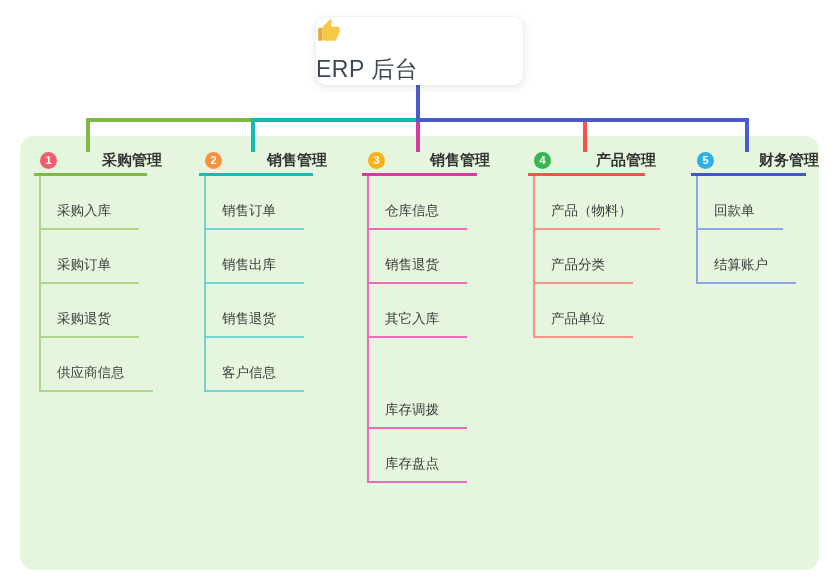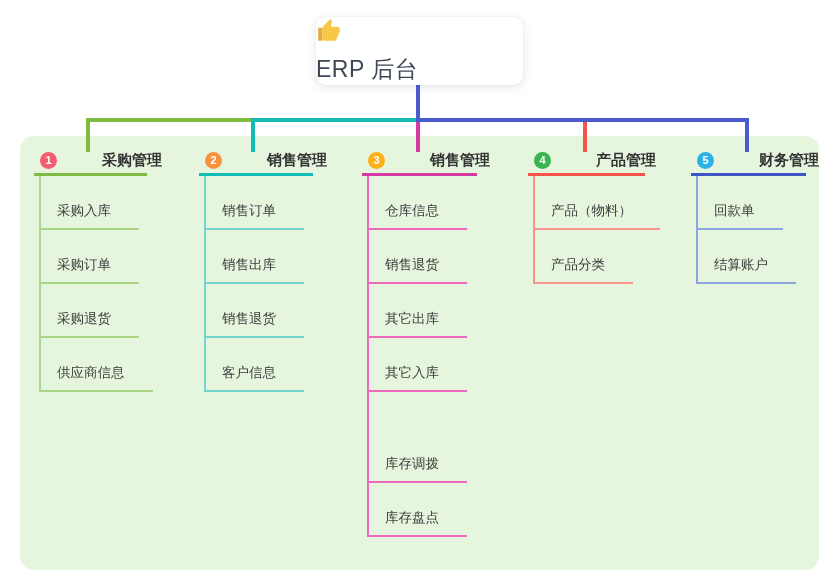--- a/index.html
+++ b/index.html
@@ -98,23 +98,20 @@
           <span class="branch-name">销售管理</span>
         </div>
         <ul class="sub-list" style="border-left: 2px solid rgb(238, 104, 189);">
           <li class="sub-item" style="border-bottom: 2px solid rgb(238, 104, 189);">
             <span class="sub-label">仓库信息</span>
           </li>
           <li class="sub-item" style="border-bottom: 2px solid rgb(238, 104, 189);">
             <span class="sub-label">销售退货</span>
           </li>
           <li class="sub-item" style="border-bottom: 2px solid rgb(238, 104, 189);">
-            <span class="sub-label">其它出库</span>
-          </li>
-          <li class="sub-item" style="border-bottom: 2px solid rgb(238, 104, 189);">
             <span class="sub-label">其它入库</span>
           </li>
           <li class="sub-item" style="border-bottom: 2px solid rgb(238, 104, 189); margin-top: 37px;">
             <span class="sub-label">库存调拨</span>
           </li>
           <li class="sub-item" style="border-bottom: 2px solid rgb(238, 104, 189);">
             <span class="sub-label">库存盘点</span>
           </li>
         </ul>
       </div>
@@ -123,20 +120,23 @@
           <span class="badge" style="background: rgb(56, 180, 80);">4</span>
           <span class="branch-name">产品管理</span>
         </div>
         <ul class="sub-list" style="border-left: 2px solid rgb(249, 149, 141);">
           <li class="sub-item" style="border-bottom: 2px solid rgb(249, 149, 141); justify-content: center;">
             <span class="sub-label">产品（物料）</span>
           </li>
           <li class="sub-item" style="border-bottom: 2px solid rgb(249, 149, 141);">
             <span class="sub-label">产品分类</span>
           </li>
+          <li class="sub-item" style="border-bottom: 2px solid rgb(249, 149, 141);">
+            <span class="sub-label">产品单位</span>
+          </li>
         </ul>
       </div>
       <div class="branch" style="left: 691px; top: 148px;">
         <div class="branch-title" style="width: 115px; border-bottom: 3px solid rgb(65, 86, 198);">
           <span class="badge" style="background: rgb(44, 176, 232);">5</span>
           <span class="branch-name">财务管理</span>
         </div>
         <ul class="sub-list" style="border-left: 2px solid rgb(142, 166, 224);">
           <li class="sub-item" style="border-bottom: 2px solid rgb(142, 166, 224);">
             <span class="sub-label">回款单</span>

